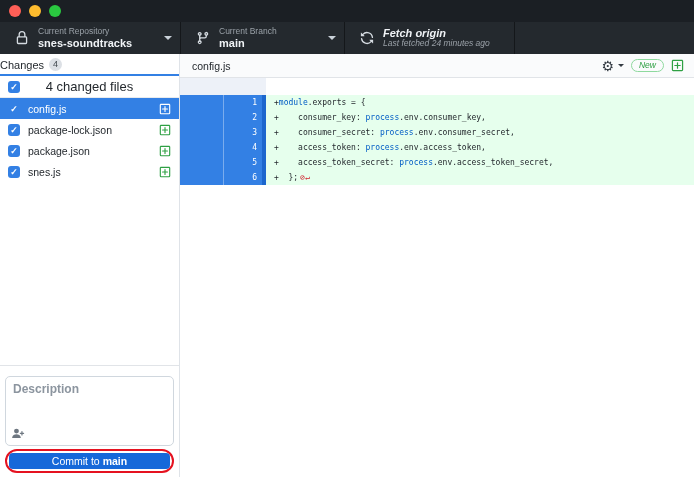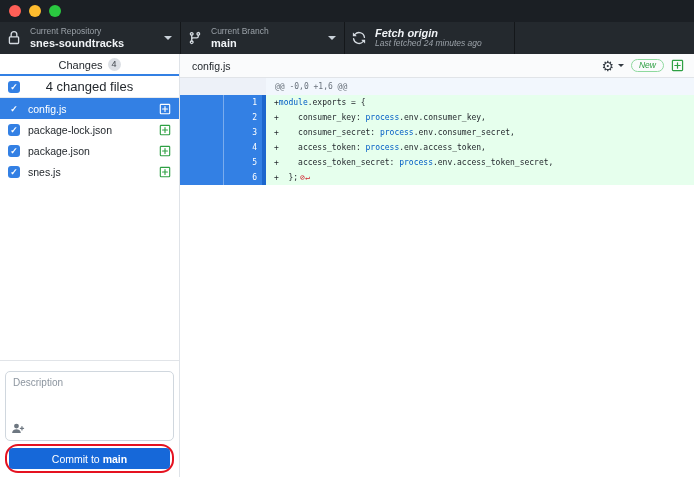--- a/index.html
+++ b/index.html
@@ -13,38 +13,38 @@
 
   
   .titlebar { height: 22px; background: #1b1f24; display: flex; align-items: center; padding-left: 9px; flex: 0 0 auto; }
   .traffic { width: 12px; height: 12px; border-radius: 50%; margin-right: 8px; }
   .t-close { background: #ff5f57; }
   .t-min   { background: #febc2e; }
   .t-zoom  { background: #2ac840; }
 
   
   .toolbar { height: 32px; background: #24292e; display: flex; flex: 0 0 auto; }
-  .tb-sec { display: flex; align-items: center; padding: 0 8px 0 6px; border-right: 1px solid #14171a; cursor: default; }
+  .tb-sec { display: flex; align-items: center; padding: 0 8px 0 14px; border-right: 1px solid #14171a; cursor: default; }
   .tb-sec.repo   { width: 181px; }
   .tb-sec.branch { width: 164px; }
   .tb-sec.fetch  { width: 170px; font-style: italic; }
   .tb-fill { flex: 1; }
   .tb-icon { width: 16px; display: flex; justify-content: center; flex: 0 0 auto; }
   .tb-text { display: flex; flex-direction: column; margin-left: 8px; min-width: 0; line-height: 1.15; }
   .tb-label { font-size: 8.5px; color: #9aa1a8; white-space: nowrap; }
   .tb-value { font-size: 11px; font-weight: 700; color: #f0f3f6; white-space: nowrap; }
   .caret { margin-left: auto; width: 0; height: 0; border-left: 4px solid transparent; border-right: 4px solid transparent; border-top: 4px solid #c9d1d9; }
 
   
   .content { flex: 1; display: flex; min-height: 0; }
 
   
   .sidebar { width: 180px; flex: 0 0 auto; border-right: 1px solid #dfe3e8; display: flex; flex-direction: column; background: #fff; }
   .tabs { height: 22px; display: flex; border-bottom: 1px solid #e1e4e8; flex: 0 0 auto; }
-  .tab { flex: 1; position: relative; display: flex; align-items: center; justify-content: center; font-size: 11px; color: #57606a; cursor: pointer; }
+  .tab { flex: 1; position: relative; display: flex; align-items: center; font-size: 11px; color: #57606a; cursor: pointer; }
   .tab.active { color: #24292e; }
   .tab.active::after { content: ""; position: absolute; left: 0; right: 0; bottom: -1px; height: 2px; background: var(--accent-blue, #3380e4); }
   .badge { margin-left: 5px; width: 13px; height: 13px; border-radius: 7px; background: #dce0e5; color: #40474e; font-size: 9px; line-height: 13px; text-align: center; }
 
   .select-all { height: 22px; position: relative; border-bottom: 1px solid #e8ebee; flex: 0 0 auto; display: flex; align-items: center; }
   .select-all .label { width: 100%; text-align: center; font-size: 13px; color: #24292e; }
   .select-all .checkbox { position: absolute; left: 8px; top: 5px; }
 
   .checkbox { width: 12px; height: 12px; border-radius: 3px; background: var(--accent-blue, #3380e4); color: #fff; font-size: 9px; line-height: 12px; text-align: center; font-weight: 700; flex: 0 0 auto; }
 
@@ -58,24 +58,24 @@
   .file-row.selected .checkbox { background: transparent; }
   .spacer { flex: 1; }
 
   
   .commit-area { flex: 0 0 auto; border-top: 1px solid #e1e4e8; padding: 3px 5px 4px 5px; }
   .summary-row { height: 24px; display: flex; align-items: center; }
   .avatar { width: 20px; height: 20px; border-radius: 50%; background: #f3f4f5; border: 1px solid #e2e4e6; flex: 0 0 auto; }
   .summary-capsule { flex: 1; margin-left: 2px; height: 23px; border: 2.5px solid var(--annotation-red, #e51220); border-radius: 12px; display: flex; align-items: center; justify-content: center; background: #fff; overflow: hidden; }
   .summary-capsule span { font-size: 10px; color: #1c2024; white-space: nowrap; }
   .desc-box { margin-top: 7px; height: 70px; border: 1px solid #d0d7de; border-radius: 5px; position: relative; background: #fff; }
-  .desc-placeholder { position: absolute; top: 5px; left: 7px; font-size: 10px; color: #8c959f; }
+  .desc-placeholder { position: absolute; top: 5px; left: 7px; font-size: 12px; color: #8c959f; font-weight: bold; }
   .coauthor { position: absolute; left: 6px; bottom: 5px; display: flex; cursor: pointer; }
   .btn-annotation { margin-top: 3px; border: 2.5px solid var(--annotation-red, #e51220); border-radius: 13px; padding: 2px; }
-  .commit-btn { width: 100%; height: 21px; border: none; border-radius: 4px; background: var(--button-blue, #1668d9); color: #fff; font-size: 10.5px; font-family: "Liberation Sans", sans-serif; display: flex; align-items: center; justify-content: center; cursor: pointer; }
+  .commit-btn { width: 100%; height: 16px; border: none; border-radius: 4px; background: var(--button-blue, #1668d9); color: #fff; font-size: 10.5px; font-family: "Liberation Sans", sans-serif; display: flex; align-items: center; justify-content: center; cursor: pointer; }
   .commit-btn b { margin-left: 3px; }
 
   
   .main { flex: 1; display: flex; flex-direction: column; min-width: 0; background: #fff; }
   .diff-header { height: 24px; flex: 0 0 auto; background: #fafbfc; border-bottom: 1px solid #e1e4e8; display: flex; align-items: center; padding: 0 10px 0 12px; }
   .diff-file-name { font-size: 10.5px; color: #24292e; }
   .dh-right { margin-left: auto; display: flex; align-items: center; gap: 7px; }
   .gear { font-size: 14px; color: #343b43; line-height: 14px; cursor: pointer; display: flex; align-items: center; }
   .gear .small-caret { margin-left: 4px; width: 0; height: 0; border-left: 3.5px solid transparent; border-right: 3.5px solid transparent; border-top: 3.5px solid #343b43; }
   .pill-new { border: 1px solid #8ed99e; color: #2ea043; border-radius: 9px; font-size: 8.5px; padding: 1.5px 7px; line-height: 1; font-style: italic; }
@@ -231,21 +231,20 @@
           <span class="plus-btn">
             <svg width="13" height="13" viewBox="0 0 16 16">
                 <path fill="currentColor" d="M2.75 1h10.5c.966 0 1.75.784 1.75 1.75v10.5A1.75 1.75 0 0 1 13.25 15H2.75A1.75 1.75 0 0 1 1 13.25V2.75C1 1.784 1.784 1 2.75 1Zm10.5 1.5H2.75a.25.25 0 0 0-.25.25v10.5c0 .138.112.25.25.25h10.5a.25.25 0 0 0 .25-.25V2.75a.25.25 0 0 0-.25-.25ZM8 4a.75.75 0 0 1 .75.75v2.5h2.5a.75.75 0 0 1 0 1.5h-2.5v2.5a.75.75 0 0 1-1.5 0v-2.5h-2.5a.75.75 0 0 1 0-1.5h2.5v-2.5A.75.75 0 0 1 8 4Z"></path>
               </svg>
           </span>
         </span>
       </div>
 
       <div class="hunk-row">
         <span class="hunk-gut"></span>
-        <span class="hunk-text">@@ -0,0 +1,6 @@</span>
       </div>
 
       <div>
           <div class="diff-row">
             <span class="gut">
               <span class="g1"></span>
               <span class="g2">1</span>
               <span class="gs"></span>
             </span>
             <span class="code"><span class="seg-plain">+</span><span class="seg-keyword">module</span><span class="seg-plain">.exports = {</span></span>

